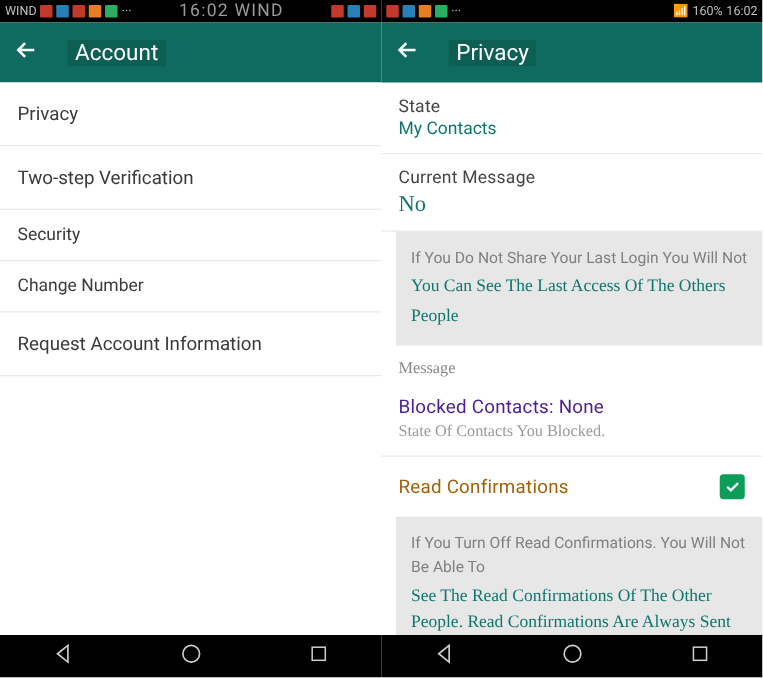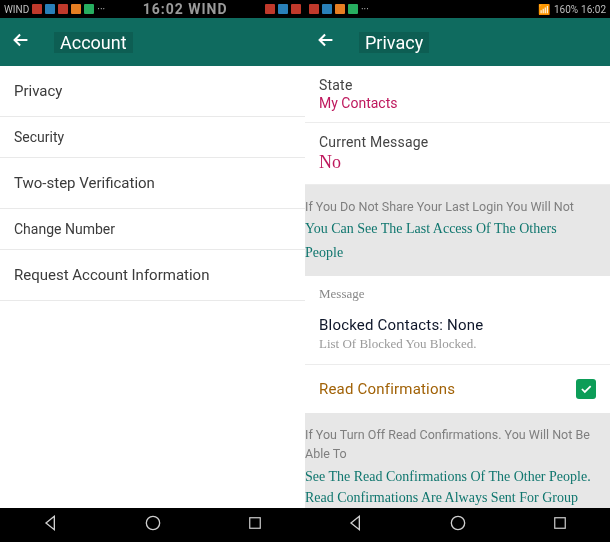--- a/index.html
+++ b/index.html
@@ -3,47 +3,47 @@
   <meta charset="utf-8">
   <style>
     * { margin: 0; padding: 0; box-sizing: border-box; -webkit-font-smoothing: antialiased; }
     body { width: 610px; height: 542px; background: #fff; font-family: Roboto, Arial, sans-serif; overflow: hidden; }
     .dual { display: flex; }
     .phone { width: 305px; height: 542px; display: flex; flex-direction: column; background: #fff; }
     
     
     .status { height: 18px; background: #000; color: #bfbfbf; display: flex; align-items: center; font-size: 10px; padding: 0 4px; justify-content: space-between; }
     .status .left { display: flex; align-items: center; gap: 3px; }
-    .status .center { flex: 1; text-align: center; color: #9a9a9a; font-size: 14px; font-weight: 700; letter-spacing: 1px; }
+    .status .center { flex: 1; text-align: center; color: #9a9a9a; font-size: 14px; font-weight: 400; letter-spacing: 1px; }
     .status .right { display: flex; align-items: center; gap: 3px; white-space: nowrap; }
     .si { width: 10px; height: 10px; background: #888; border-radius: 1px; display: inline-block; }
     .si.red { background: #c0392b; }
     .si.blue { background: #2980b9; }
     .si.grn { background: #27ae60; }
     .si.org { background: #e67e22; }
     
     
     .header { height: 48px; background: #0f6b5f; display: flex; align-items: center; padding: 0 10px; gap: 22px; }
     .header .back svg { stroke: #fff; }
     .header .title { color: #fff; font-size: 18px; font-weight: 400; background: rgba(0,0,0,0.12); padding: 0 6px; }
     
     
     .list { flex: 1; background: #fff; overflow-y: auto; }
     .item { padding: 16px 14px; border-bottom: 1px solid #e9e9e9; font-size: 15px; color: #3b3b3b; }
     .item.small { padding: 12px 14px; font-size: 14px; }
     
     
     .r-list { flex: 1; background: #fff; overflow-y: auto; font-size: 14px; color: #555; }
     .sec-head { padding: 11px 14px 2px; font-size: 14px; color: #444; letter-spacing: .2px; }
-    .sec-val { padding: 0 14px 11px; font-size: 14px; color: #be185d; border-bottom: 1px solid #ececec; }
+    .sec-val { padding: 0 14px 11px; font-size: 14px; color: #0f766e; border-bottom: 1px solid #ececec; }
     .sec-val.large { font-size: 18px; font-weight: 300; font-family: Georgia, serif; }
-    .info { background: #e7e7e7; padding: 12px 0; font-size: 12.5px; line-height: 1.55; color: #7f7f7f; }
+    .info { background: #e7e7e7; padding: 12px 12px; font-size: 12.5px; line-height: 1.55; color: #7f7f7f; margin-left: 12px; }
     .info .emph { color: #0f766e; font-size: 14px; font-family: Georgia, serif; display: block; margin-top: 2px; }
     .blocked { padding: 10px 14px 12px; border-bottom: 1px solid #ececec; }
-    .blocked .title { font-size: 15px; color: #0f172a; letter-spacing: .2px; }
+    .blocked .title { font-size: 15px; color: #4c1d95; letter-spacing: .2px; }
     .blocked .sub { font-size: 13px; color: #9a9a9a; margin-top: 2px; font-family: Georgia, serif; }
     .msg-label { padding: 10px 14px 4px; font-size: 13px; color: #888; font-family: Georgia, serif; }
     .readconf { display: flex; align-items: center; justify-content: space-between; padding: 14px 14px; }
     .readconf .lbl { font-size: 15px; color: #a16207; letter-spacing: .2px; }
     .chk { width: 20px; height: 20px; background: #0c9d58; border-radius: 3px; display: flex; align-items: center; justify-content: center; }
     .chk svg { stroke: #fff; }
     
     
     .nav { height: 34px; background: #000; display: flex; align-items: center; justify-content: space-around; }
     .nav svg { stroke: #cfcfcf; fill: none; }
@@ -76,22 +76,22 @@
       <span class="back">
         <svg width="22" height="22" viewBox="0 0 24 24" fill="none" stroke-width="2.2">
             <path d="M19 12H5M11 18l-6-6 6-6"></path>
           </svg>
       </span>
       <span class="title">Account</span>
     </div>
 
     <div class="list">
       <div class="item">Privacy</div>
+      <div class="item">Two-step Verification</div>
       <div class="item small">Security</div>
-      <div class="item">Two-step Verification</div>
       <div class="item small">Change Number</div>
       <div class="item">Request Account Information</div>
     </div>
 
     <div class="nav">
       <span><svg width="20" height="20" viewBox="0 0 24 24" stroke-width="1.6">
             <path d="M16 4 L6 12 L16 20 Z"></path>
           </svg></span>
       <span><svg width="20" height="20" viewBox="0 0 24 24" stroke-width="1.6">
             <circle cx="12" cy="12" r="8"></circle>
@@ -137,21 +137,21 @@
       <div class="info">
         <span>If You Do Not Share Your Last Login You Will Not</span>
         <span class="emph">You Can See The Last Access Of The Others</span>
         <span class="emph">People</span>
       </div>
 
       <div class="msg-label">Message</div>
 
       <div class="blocked">
         <div class="title">Blocked Contacts: None</div>
-        <div class="sub">List Of Blocked You Blocked.</div>
+        <div class="sub">State Of Contacts You Blocked.</div>
       </div>
 
       <div class="readconf">
         <span class="lbl">Read Confirmations</span>
         <span class="chk">
           <svg width="14" height="14" viewBox="0 0 24 24" fill="none" stroke-width="3">
               <path d="M5 12l5 5L20 7"></path>
             </svg>
         </span>
       </div>

